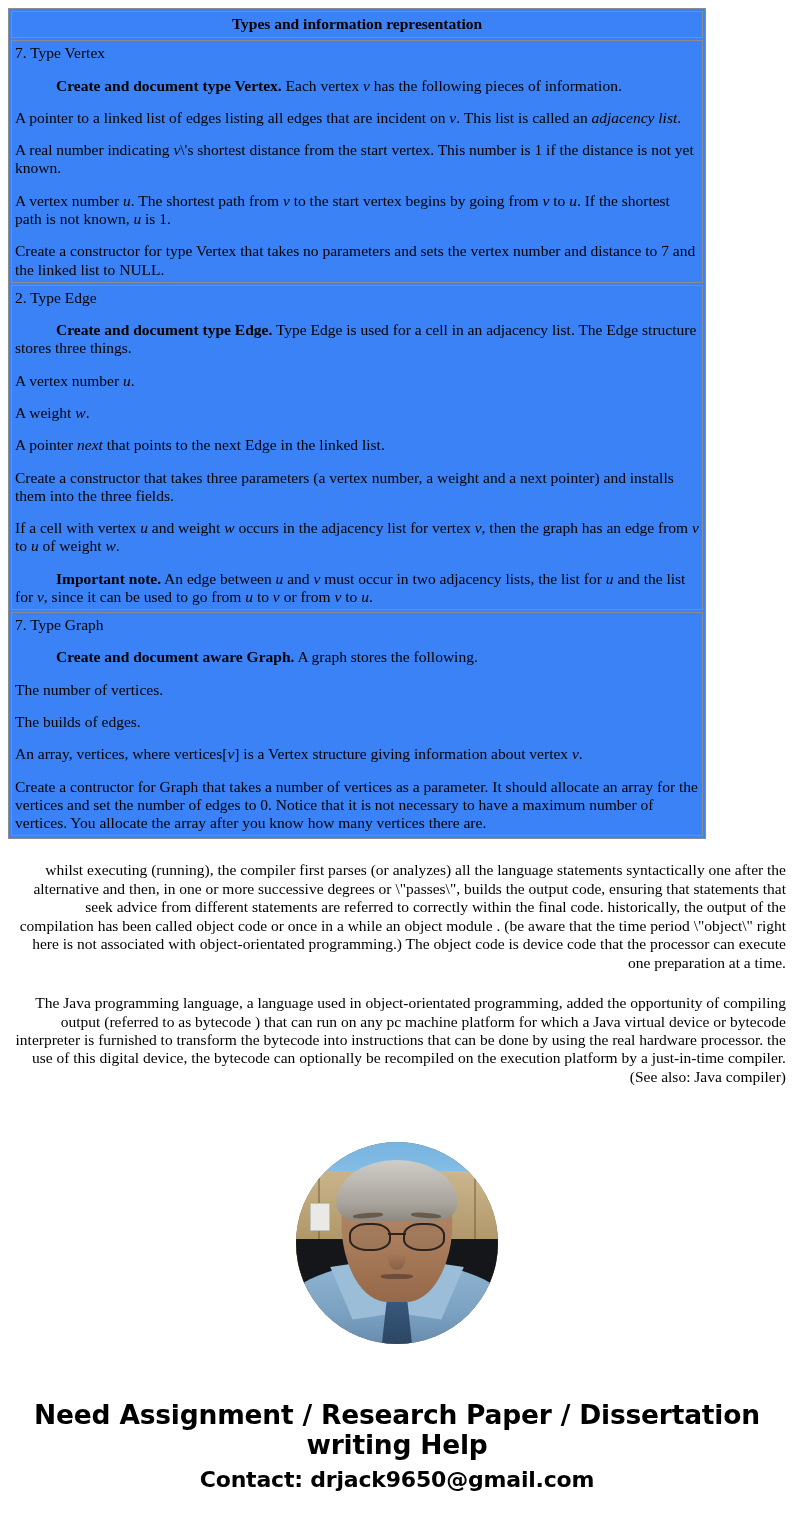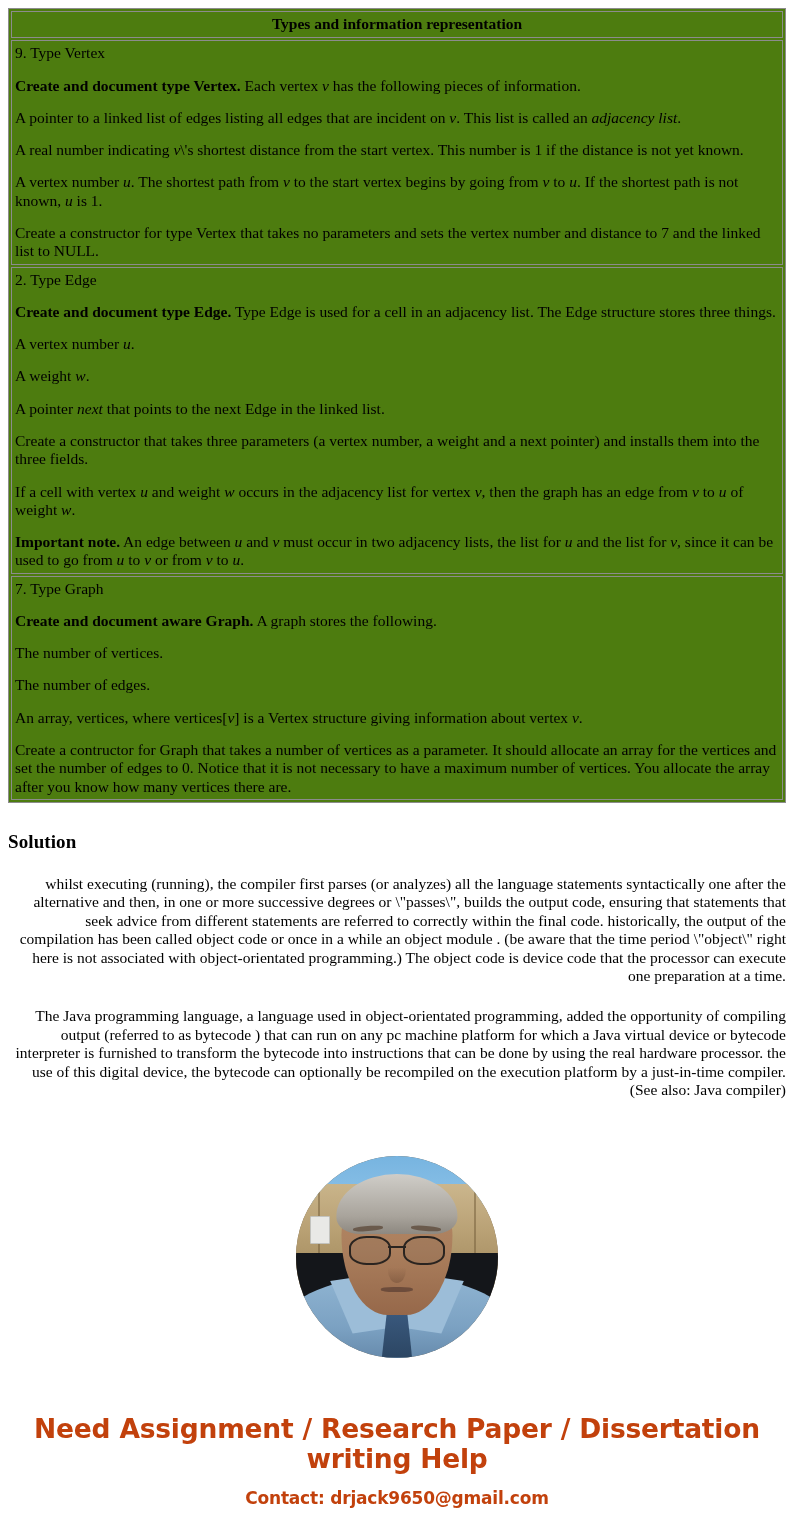--- a/index.html
+++ b/index.html
@@ -18,23 +18,23 @@
     width: 794px;
     padding: 0;
     box-sizing: border-box;
   }
 
   
   table.assign {
     border-collapse: separate;
     border-spacing: 2px;
     border: 1px solid #8c8c8c;
-    width: 778px;
+    width: 698px;
     margin: 8px 0 0 8px;
-    background: #4d7c0f;
+    background: #3b82f6;
     table-layout: fixed;
   }
   table.assign td,
   table.assign th {
     border: 1px solid #8c8c8c;
     padding: 2px 3px 3px 3px;
     vertical-align: top;
     font-size: 15.5px;
     line-height: 1.18;
     font-weight: normal;
@@ -49,21 +49,21 @@
   .cellblock p {
     margin: 0 0 0 0;
     padding: 0;
   }
   .cellblock p + p {
     margin-top: 14px;
   }
   .cellblock p.first {
     margin-top: 1px;
   }
-  b { font-weight: bold; }
+  b { font-weight: bold; margin-left: 41px; }
   i, em { font-style: italic; }
 
   
   h3.solution-title {
     font-family: "Liberation Serif", "DejaVu Serif", serif;
     font-weight: bold;
     font-size: 19px;
     margin: 29px 0 0 8px;
     padding: 0;
     line-height: 1.1;
@@ -219,50 +219,50 @@
     background: linear-gradient(180deg,rgba(0,0,0,0) 40%, rgba(95,63,44,.35));
     border-radius: 40% 40% 50% 50%;
   }
 
   
   .footer {
     margin-top: 56px;
     text-align: center;
     font-family: "DejaVu Sans", "Liberation Sans", sans-serif;
     font-weight: bold;
-    color: #c2410c;
+    color: #000000;
     line-height: 1.13;
   }
   .footer .l1 {
     font-size: 26.5px;
     letter-spacing: -0.2px;
     padding: 0 10px;
   }
   .footer .l2 {
-    font-size: 17px;
+    font-size: 22px;
     letter-spacing: -0.2px;
-    margin-top: 16px;
+    margin-top: 8px;
   }
 </style>
 </head>
 <body>
 
 <div class="page">
 
   <table class="assign">
     <thead>
       <tr>
         <th>Types and information representation</th>
       </tr>
     </thead>
     <tbody id="tbody">
         <tr>
           <td>
             <div class="cellblock">
-              <p class="first">9. Type Vertex</p>
+              <p class="first">7. Type Vertex</p>
               <p><b>Create and document type Vertex.</b> Each vertex <i>v</i> has the following pieces of information.</p>
               <p>A pointer to a linked list of edges listing all edges that are incident on <i>v</i>. This list is called an <i>adjacency list</i>.</p>
               <p>A real number indicating <i>v</i>\'s shortest distance from the start vertex. This number is 1 if the distance is not yet known.</p>
               <p>A vertex number <i>u</i>. The shortest path from <i>v</i> to the start vertex begins by going from <i>v</i> to <i>u</i>. If the shortest path is not known, <i>u</i> is 1.</p>
               <p>Create a constructor for type Vertex that takes no parameters and sets the vertex number and distance to 7 and the linked list to NULL.</p>
             </div>
           </td>
         </tr>
         <tr>
           <td>
@@ -277,30 +277,29 @@
               <p><b>Important note.</b> An edge between <i>u</i> and <i>v</i> must occur in two adjacency lists, the list for <i>u</i> and the list for <i>v</i>, since it can be used to go from <i>u</i> to <i>v</i> or from <i>v</i> to <i>u</i>.</p>
             </div>
           </td>
         </tr>
         <tr>
           <td>
             <div class="cellblock">
               <p class="first">7. Type Graph</p>
               <p><b>Create and document aware Graph.</b> A graph stores the following.</p>
               <p>The number of vertices.</p>
-              <p>The number of edges.</p>
+              <p>The builds of edges.</p>
               <p>An array, vertices, where vertices[<i>v</i>] is a Vertex structure giving information about vertex <i>v</i>.</p>
               <p>Create a contructor for Graph that takes a number of vertices as a parameter. It should allocate an array for the vertices and set the number of edges to 0. Notice that it is not necessary to have a maximum number of vertices. You allocate the array after you know how many vertices there are.</p>
             </div>
           </td>
         </tr>
       </tbody>
   </table>
 
-  <h3 class="solution-title">Solution</h3>
 
   <div id="solution-paras">
       <p class="body-para">whilst executing (running), the compiler first parses (or analyzes) all the language statements syntactically one after the alternative and then, in one or more successive degrees or \"passes\", builds the output code, ensuring that statements that seek advice from different statements are referred to correctly within the final code. historically, the output of the compilation has been called object code or once in a while an object module . (be aware that the time period \"object\" right here is not associated with object-orientated programming.) The object code is device code that the processor can execute one preparation at a time.</p>
       <p class="body-para">The Java programming language, a language used in object-orientated programming, added the opportunity of compiling output (referred to as bytecode ) that can run on any pc machine platform for which a Java virtual device or bytecode interpreter is furnished to transform the bytecode into instructions that can be done by using the real hardware processor. the use of this digital device, the bytecode can optionally be recompiled on the execution platform by a just-in-time compiler. (See also: Java compiler)</p>
     </div>
 
   <div class="avatar-wrap">
     <div class="avatar">
       <div class="av-sky"></div>
       <div class="av-panel-l"></div>

